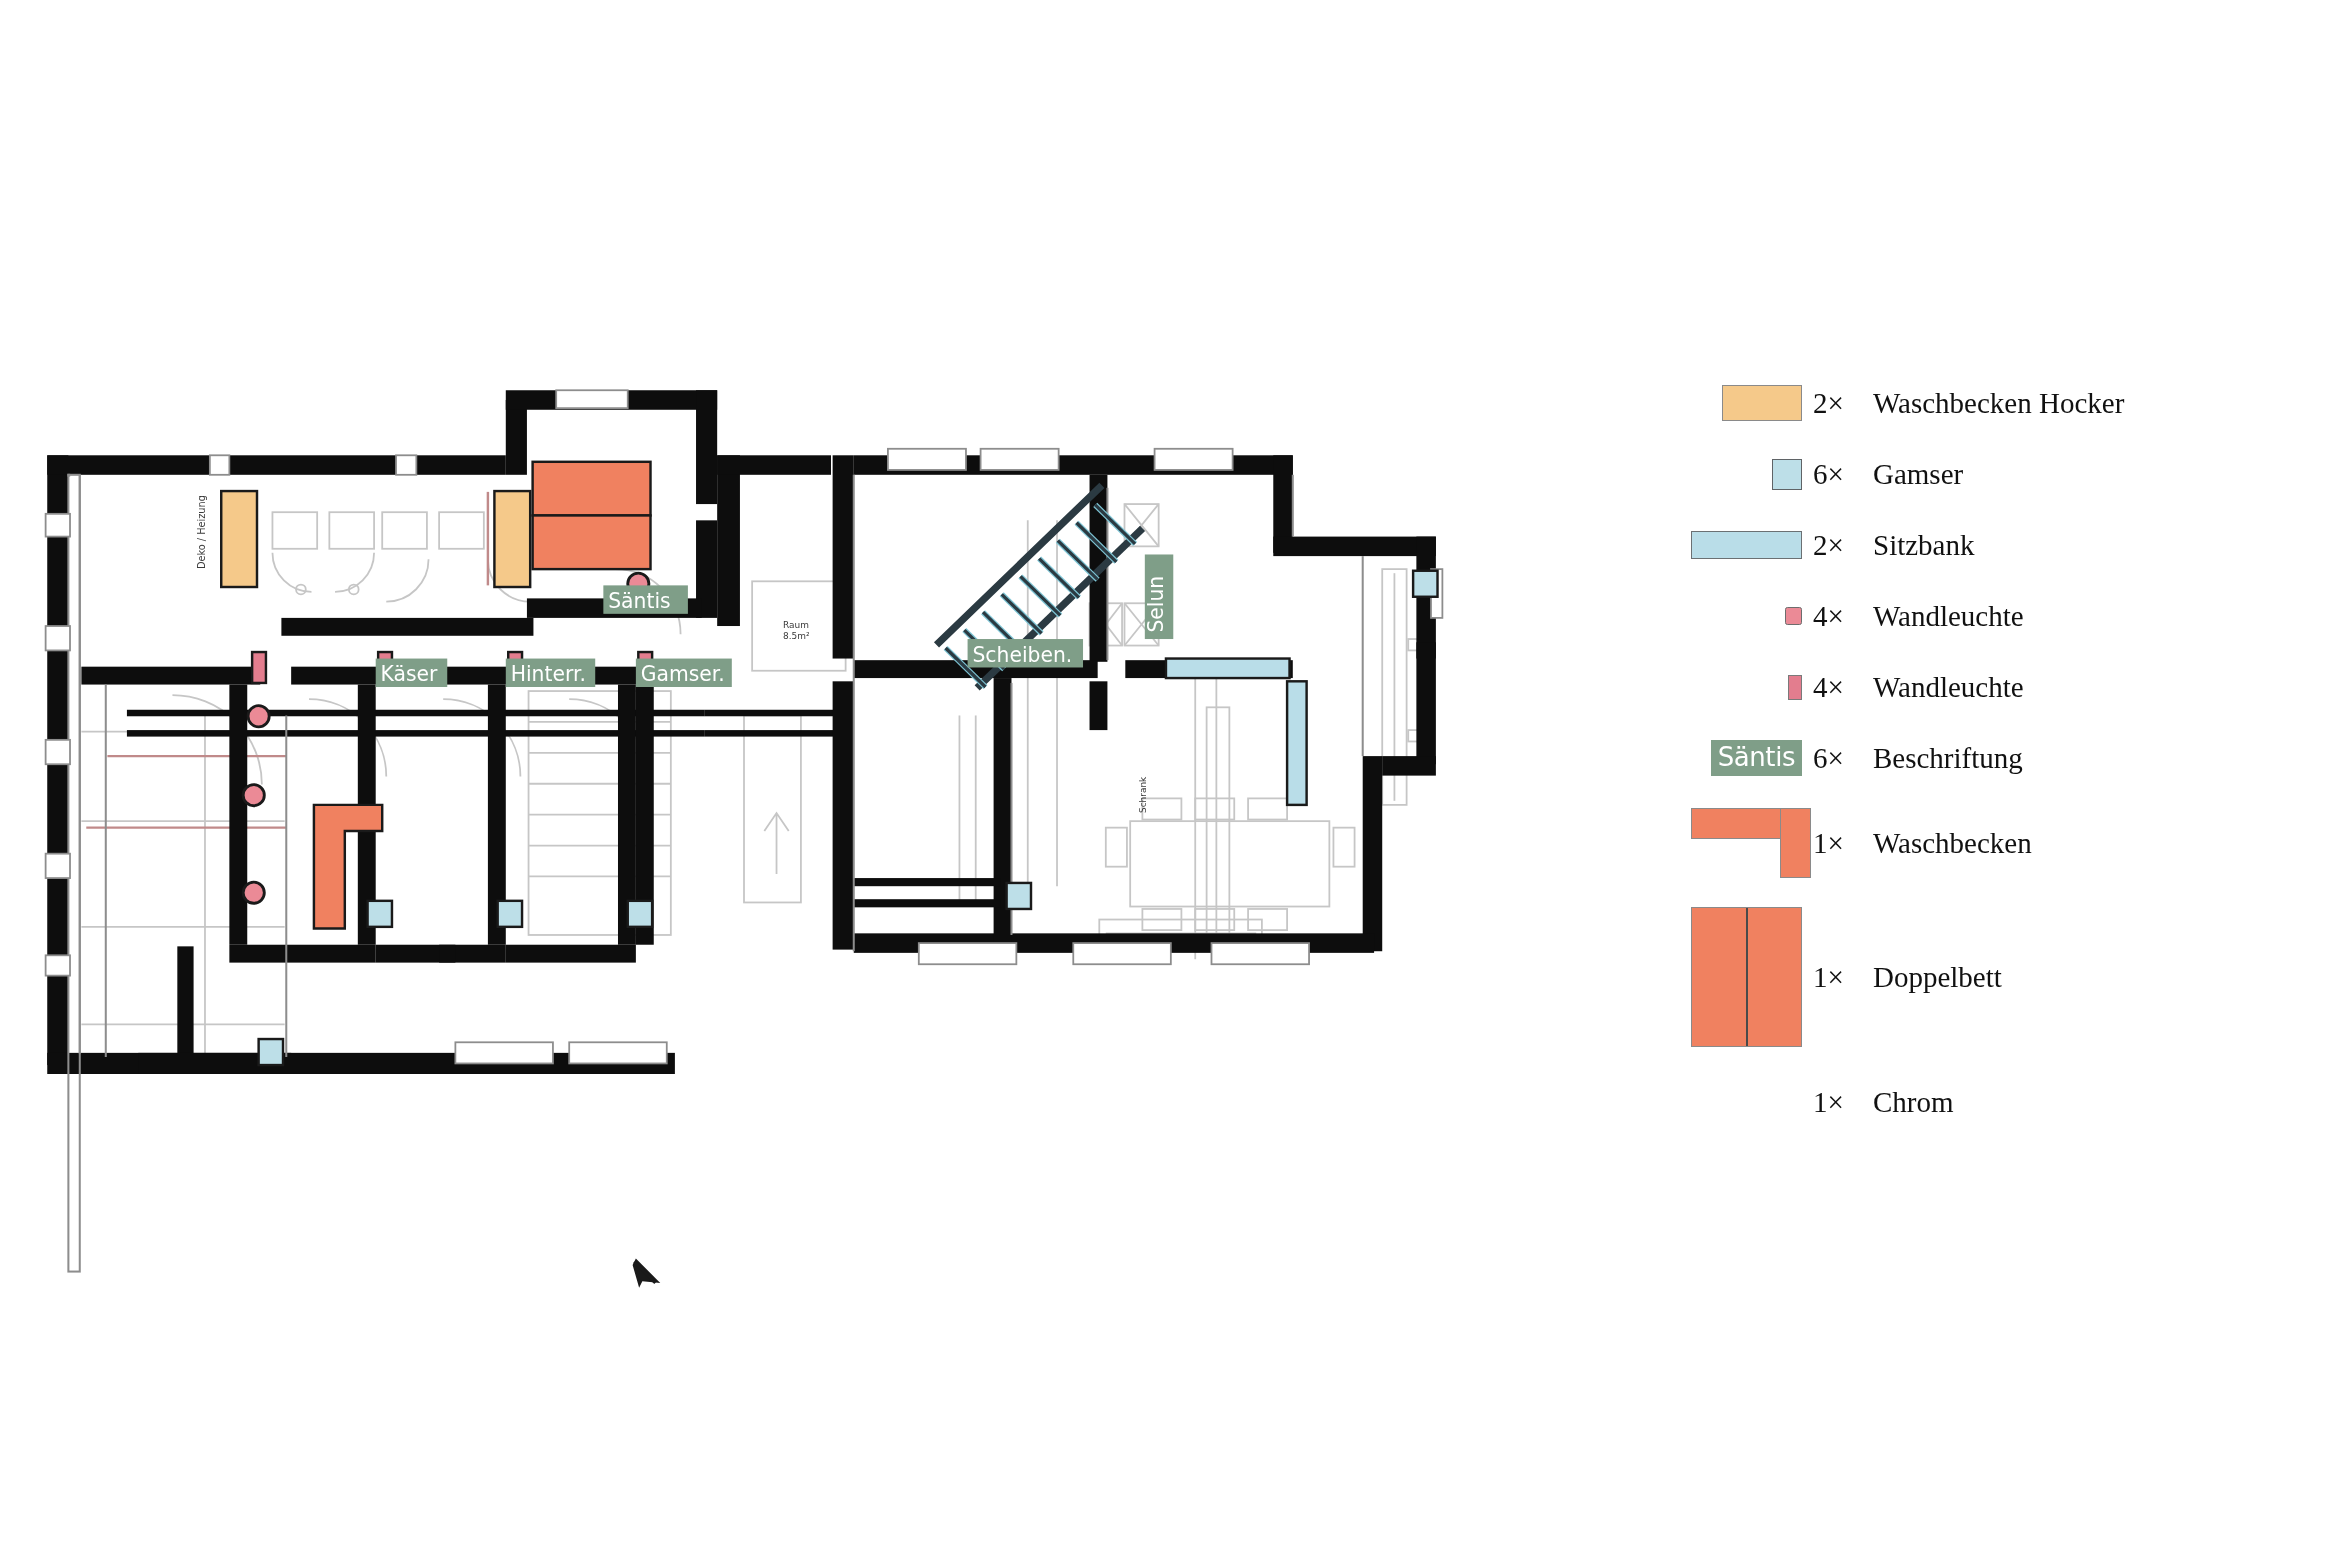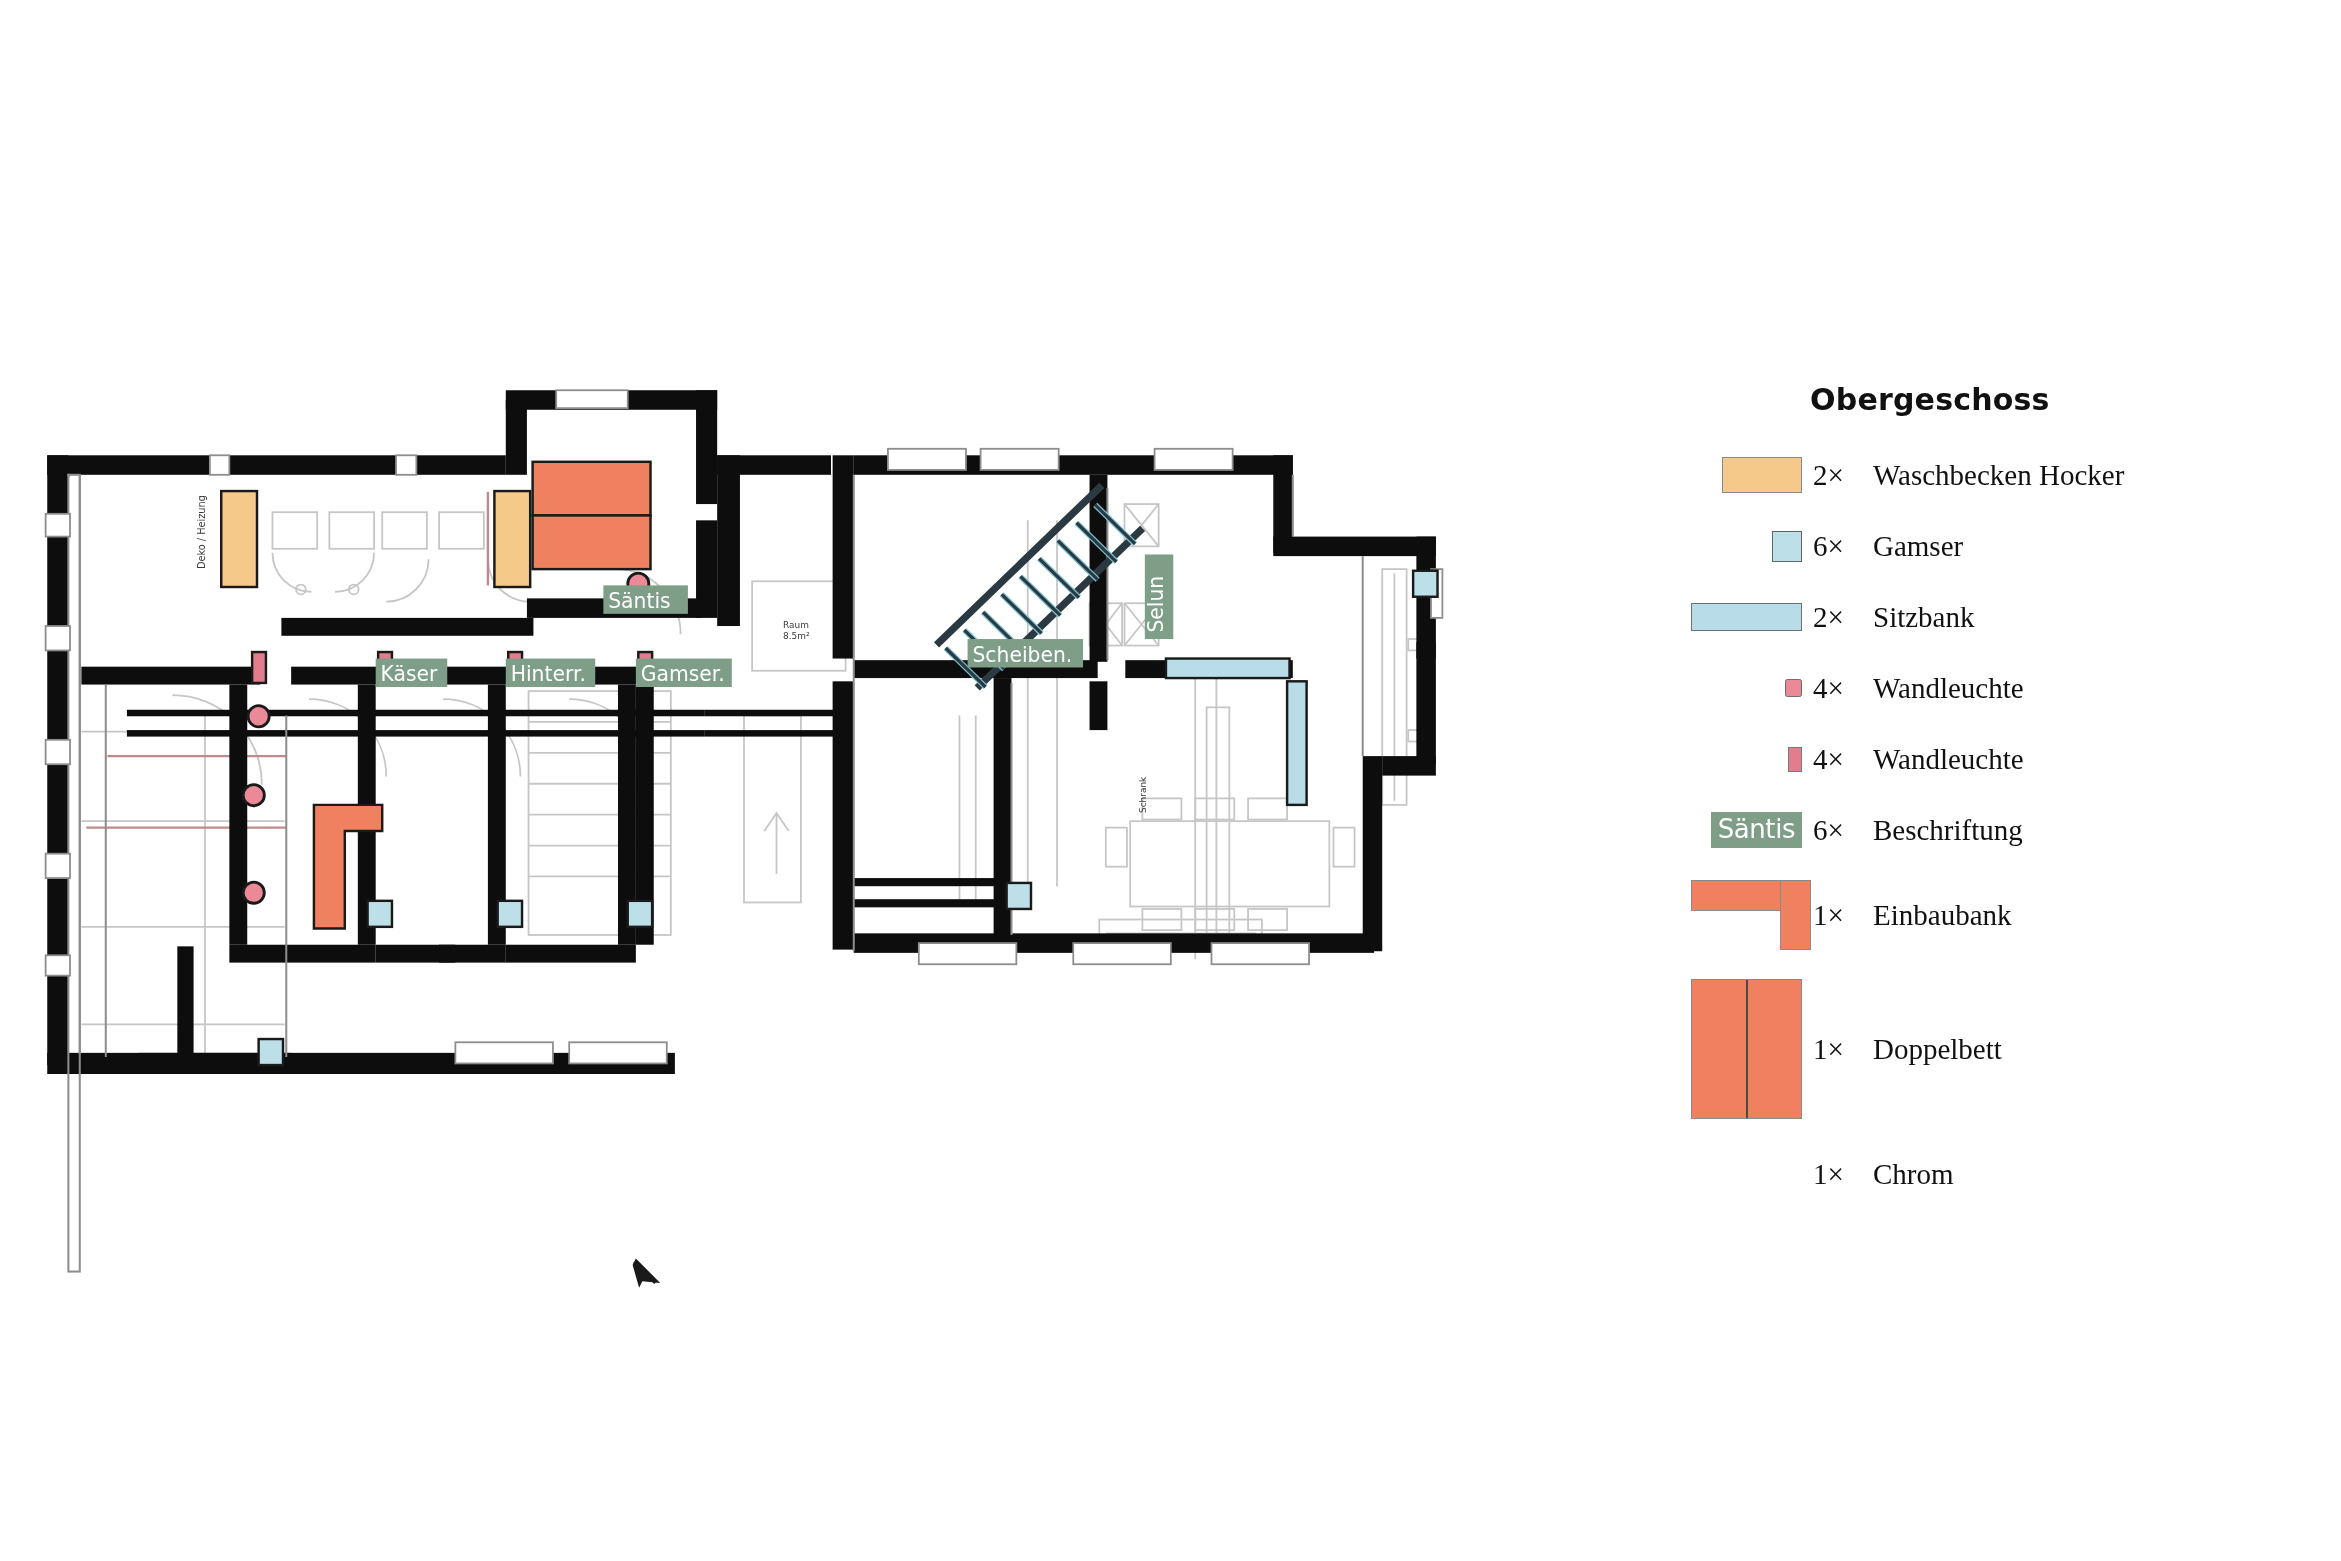--- a/index.html
+++ b/index.html
@@ -458,21 +458,20 @@
 
     <g fill="#1a1a1a">
       <path d="M 782 1548 L 812 1578 L 790 1576 L 786 1584 L 778 1556 Z"></path>
       <path d="M 780 1552 L 806 1578" stroke="#1a1a1a" stroke-width="4" fill="none"></path>
     </g>
   </svg>
 </div>
 
 <div id="legend-panel">
 
-  <div id="legend-title">Obergeschoss</div>
 
   <div class="legend-row">
     <div class="legend-swatch-cell">
       <div class="sw-waschbecken"></div>
     </div>
     <div class="legend-label">
       <span class="legend-count">2×</span>
       <span class="legend-name">Waschbecken Hocker</span>
     </div>
   </div>
@@ -529,21 +528,21 @@
 
   <div class="legend-row">
     <div class="legend-swatch-cell">
       <div class="sw-einbaubank">
         <div class="eb-h"></div>
         <div class="eb-v"></div>
       </div>
     </div>
     <div class="legend-label">
       <span class="legend-count">1×</span>
-      <span class="legend-name">Einbaubank</span>
+      <span class="legend-name">Waschbecken</span>
     </div>
   </div>
 
   <div class="legend-row">
     <div class="legend-swatch-cell">
       <div class="sw-doppelbett">
         <div class="db-split"></div>
       </div>
     </div>
     <div class="legend-label">

